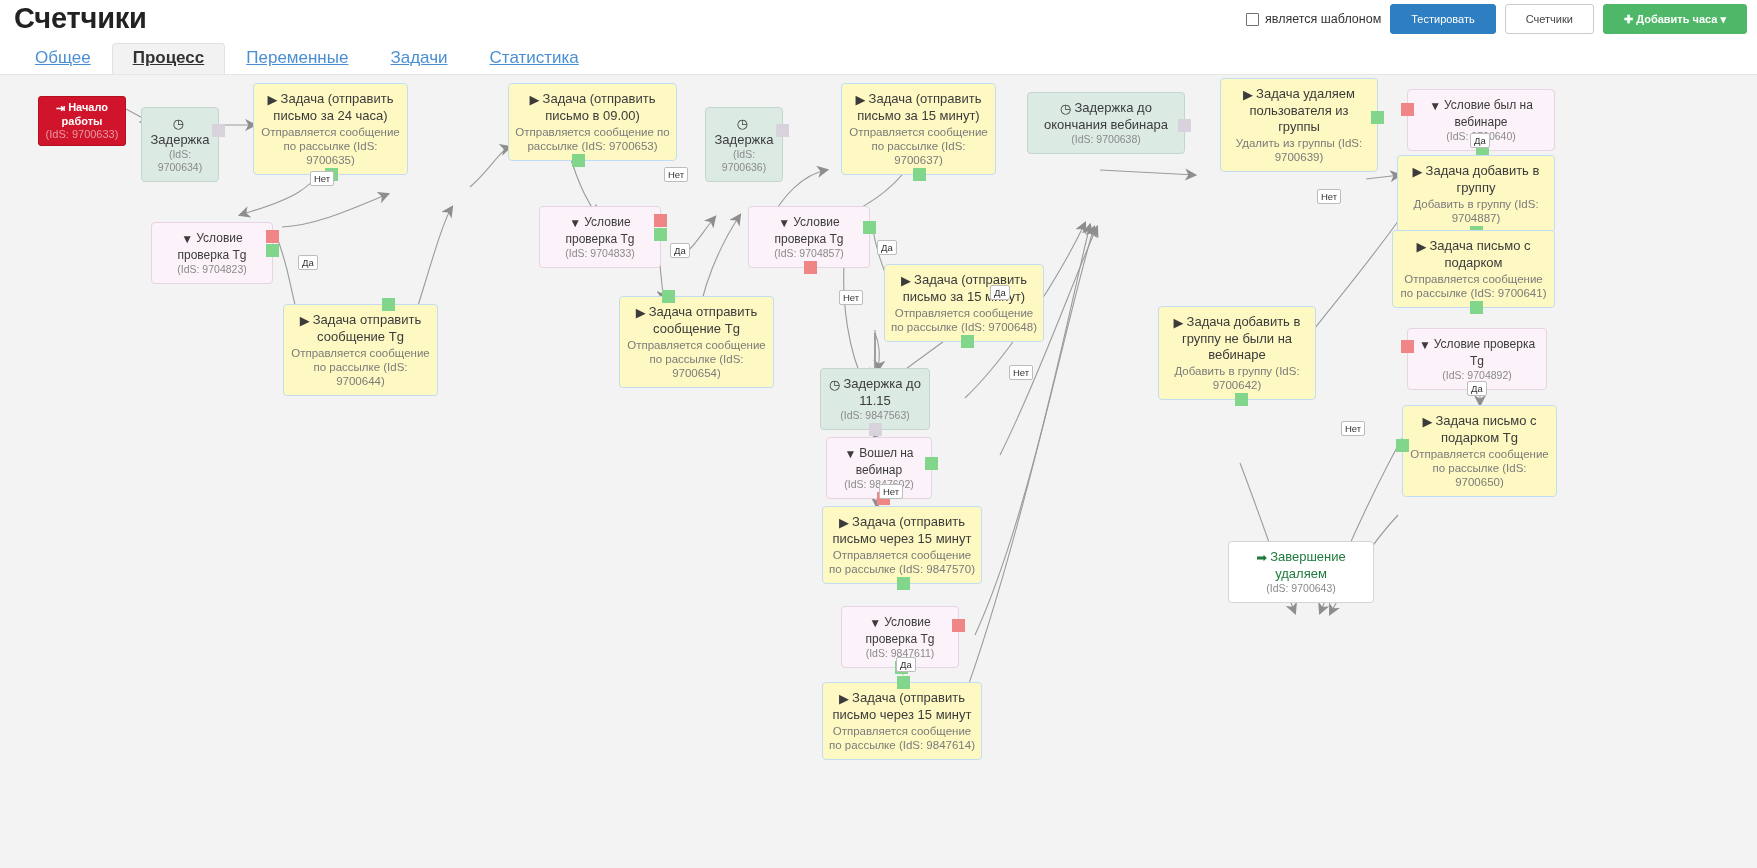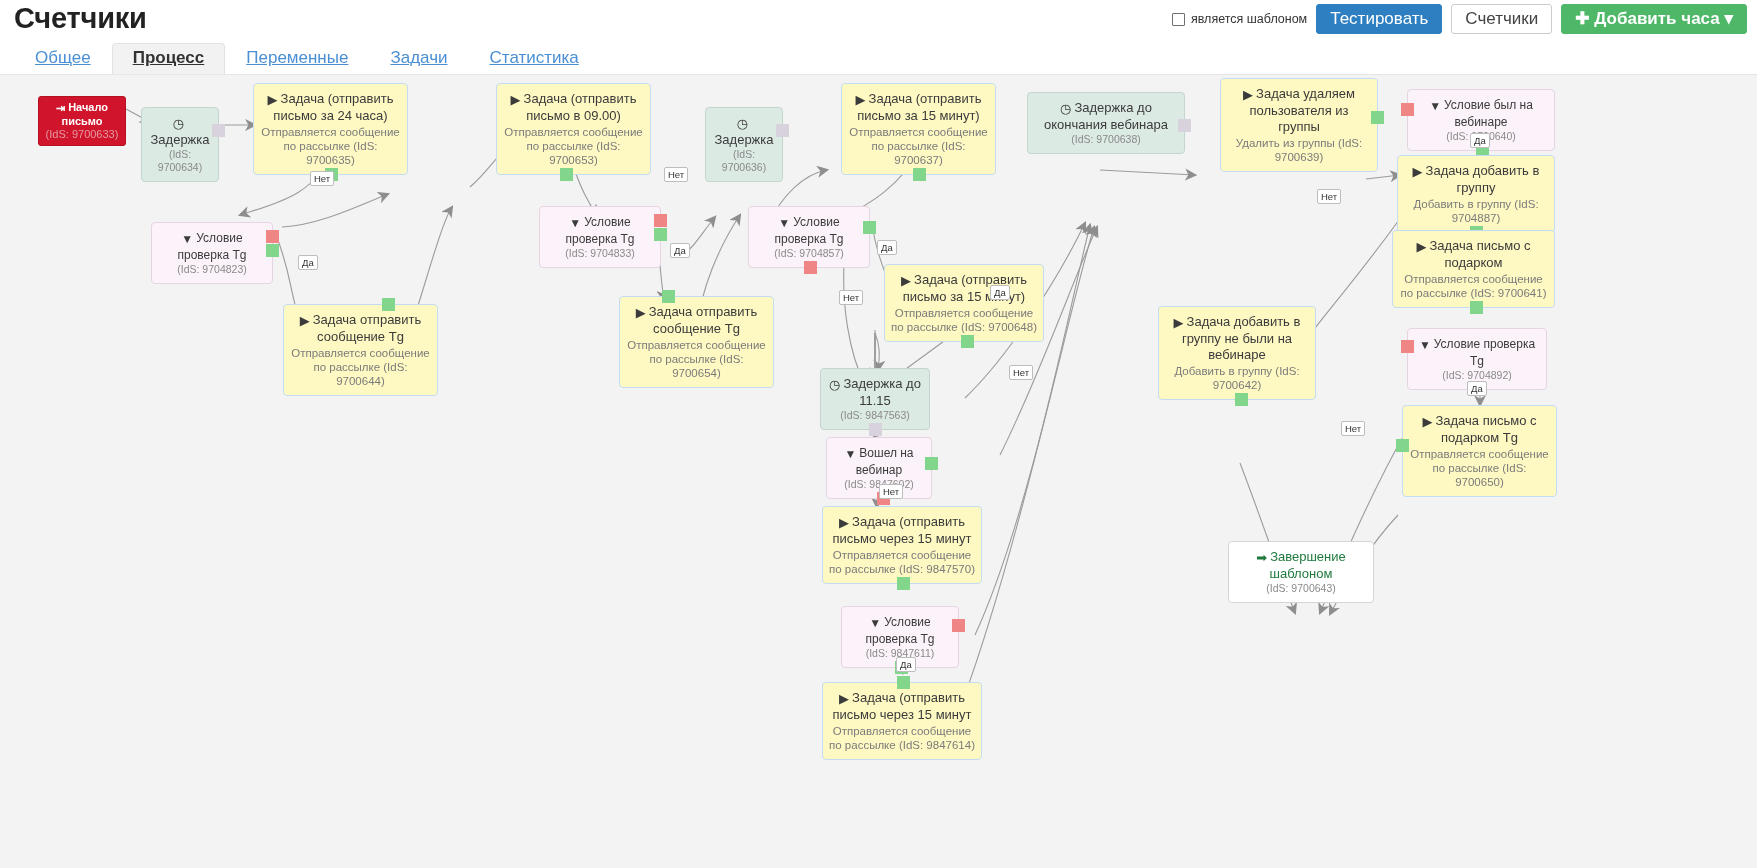--- a/index.html
+++ b/index.html
@@ -13,21 +13,21 @@
   
   #header{position:absolute;left:0;top:0;width:1757px;height:74px;background:#fff;}
   #page-title{position:absolute;left:14px;top:2px;font-size:29px;font-weight:bold;color:#222;letter-spacing:-.2px;}
   #tabs{position:absolute;left:14px;top:45px;height:29px;display:flex;align-items:flex-end;}
   .tab{padding:6px 20px 7px 20px;font-size:17px;color:#4a8fd4;cursor:pointer;border:1px solid transparent;border-radius:4px 4px 0 0;line-height:16px;text-decoration:underline;}
   .tab.active{color:#333;font-weight:bold;background:#f2f2f2;border-color:#e2e2e2;border-bottom-color:#f2f2f2;}
   
   #header-actions{position:absolute;right:10px;top:4px;display:flex;align-items:center;gap:9px;}
   #tpl-wrap{display:flex;align-items:center;gap:6px;font-size:12.5px;color:#333;}
   #tpl-check{width:11px;height:11px;border:1px solid #707070;background:#fff;border-radius:1px;display:inline-block;}
-  .btn{font-size:17px;border-radius:3px;padding:7px 13px;line-height:14px;cursor:pointer;white-space:nowrap;border:1px solid transparent;}
+  .btn{font-size:11px;border-radius:3px;padding:7px 20px;line-height:14px;cursor:pointer;white-space:nowrap;border:1px solid transparent;}
   .btn-primary{background:#2e7fc1;color:#fff;border-color:#2e7fc1;}
   .btn-default{background:#fff;color:#444;border-color:#ccc;}
   .btn-success{background:#4fb868;color:#fff;border-color:#4fb868;font-weight:bold;}
   
   #canvas{position:absolute;left:0;top:74px;width:1757px;height:794px;background:#f3f3f3;border-top:1px solid #e6e6e6;overflow:hidden;}
   #edges{position:absolute;left:0;top:0;width:1757px;height:794px;}
   
   .node{position:absolute;box-sizing:border-box;border-radius:4px;text-align:center;padding:7px 6px;}
   .node .t{font-size:13px;line-height:16px;color:#3b3b3b;}
   .node .s{font-size:11.5px;line-height:14px;color:#7b7b7b;margin-top:1px;}
@@ -125,21 +125,21 @@
       <path d="M1405,358 C1370,420 1340,490 1320,538"></path>
       <path d="M1398,440 C1370,470 1345,510 1330,539"></path>
       <path d="M965,323 C1010,280 1060,200 1085,148"></path>
       <path d="M975,560 C1030,440 1070,230 1090,150"></path>
       <path d="M963,625 C1020,470 1070,230 1094,152"></path>
       <path d="M1000,380 C1040,300 1075,200 1097,152"></path>
     </g>
   </svg>
 
   <div class="node n-start" style="left:38px;top:21px;width:88px;">
-    <div class="t"><span class="ico">⇥</span><span>Начало письмо</span></div>
+    <div class="t"><span class="ico">⇥</span><span>Начало работы</span></div>
     <div class="ids">(IdS: 9700633)</div>
   </div>
 
   <div class="node n-delay" style="left:141px;top:32px;width:78px;">
     <div class="t"><span class="ico">◷</span><span>Задержка</span></div>
     <div class="ids">(IdS: 9700634)</div>
     <div class="port p-grey" style="right:-7px;top:16px;"></div>
   </div>
 
   <div class="node n-task" style="left:253px;top:8px;width:155px;">
@@ -157,21 +157,21 @@
   <div class="elabel" style="left:310px;top:96px;">Нет</div>
   <div class="elabel" style="left:298px;top:180px;">Да</div>
 
 
   <div class="node n-task" style="left:283px;top:229px;width:155px;">
     <div class="t"><span class="ico">▶</span><span>Задача отправить сообщение Tg</span></div>
     <div class="s"><span>Отправляется сообщение по рассылке</span> <span>(IdS: 9700644)</span></div>
     <div class="port p-green" style="left:98px;top:-7px;"></div>
   </div>
 
-  <div class="node n-task" style="left:496px;top:8px;width:155px;">
+  <div class="node n-task" style="left:508px;top:8px;width:169px;">
     <div class="t"><span class="ico">▶</span><span>Задача (отправить письмо в 09.00)</span></div>
     <div class="s"><span>Отправляется сообщение по рассылке</span> <span>(IdS: 9700653)</span></div>
     <div class="port p-green" style="left:63px;bottom:-7px;"></div>
   </div>
 
   <div class="node n-cond" style="left:539px;top:131px;width:122px;">
     <div class="t" style="font-size:12px;"><span class="ico">▼</span><span>Условие проверка Tg</span></div>
     <div class="ids">(IdS: 9704833)</div>
     <div class="port p-red" style="right:-7px;top:7px;"></div>
     <div class="port p-green" style="right:-7px;top:21px;"></div>
@@ -296,17 +296,17 @@
     <div class="port p-green" style="left:-7px;top:33px;"></div>
   </div>
 
   <div class="node n-task" style="left:1158px;top:231px;width:158px;">
     <div class="t"><span class="ico">▶</span><span>Задача добавить в группу не были на вебинаре</span></div>
     <div class="s"><span>Добавить в группу</span> <span>(IdS: 9700642)</span></div>
     <div class="port p-green" style="left:76px;bottom:-7px;"></div>
   </div>
 
   <div class="node n-end" style="left:1228px;top:466px;width:146px;">
-    <div class="t"><span class="ico">➡</span><span>Завершение шаблоном</span></div>
+    <div class="t"><span class="ico">➡</span><span>Завершение удаляем</span></div>
     <div class="ids">(IdS: 9700643)</div>
   </div>
 
 </div>
 
 </body></html>

